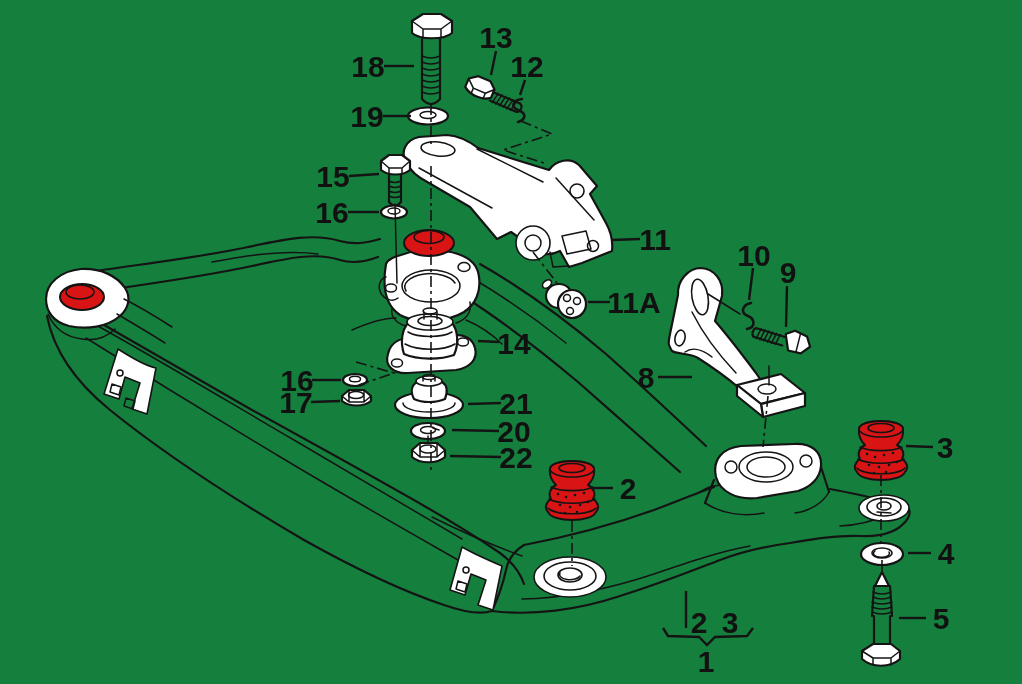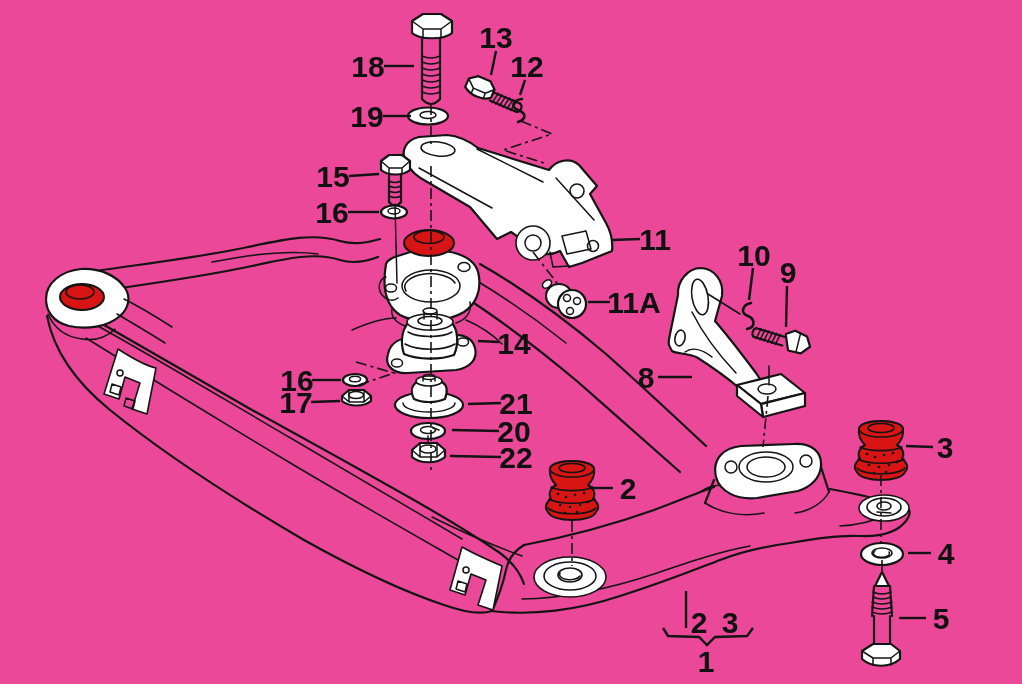--- a/index.html
+++ b/index.html
@@ -1,16 +1,16 @@
 <!DOCTYPE html>
 <html><head>
 <meta charset="utf-8">
 <style>
   html,body{margin:0;padding:0;background:#ffffff;}
-  .stage{position:relative;width:1022px;height:684px;background:#ec4899;overflow:hidden;}
+  .stage{position:relative;width:1022px;height:684px;background:#15803d;overflow:hidden;}
   svg{display:block;}
   .ln{fill:none;stroke:#141414;stroke-width:2.2;stroke-linecap:round;stroke-linejoin:round;}
   .lnthin{fill:none;stroke:#141414;stroke-width:1.5;stroke-linecap:round;stroke-linejoin:round;}
   .wh{fill:#ffffff;stroke:#141414;stroke-width:2.2;stroke-linejoin:round;}
   .whthin{fill:#ffffff;stroke:#141414;stroke-width:1.6;stroke-linejoin:round;}
   .red{fill:#d81414;stroke:#141414;stroke-width:2;stroke-linejoin:round;}
   .redline{fill:none;stroke:#141414;stroke-width:1.6;stroke-linecap:round;}
   .dashdot{fill:none;stroke:#141414;stroke-width:1.6;stroke-dasharray:11 4 3 4;}
   .clip{fill:none;stroke:#141414;stroke-width:2.6;stroke-linecap:round;}
   .leader{stroke:#141414;stroke-width:2.4;fill:none;}

